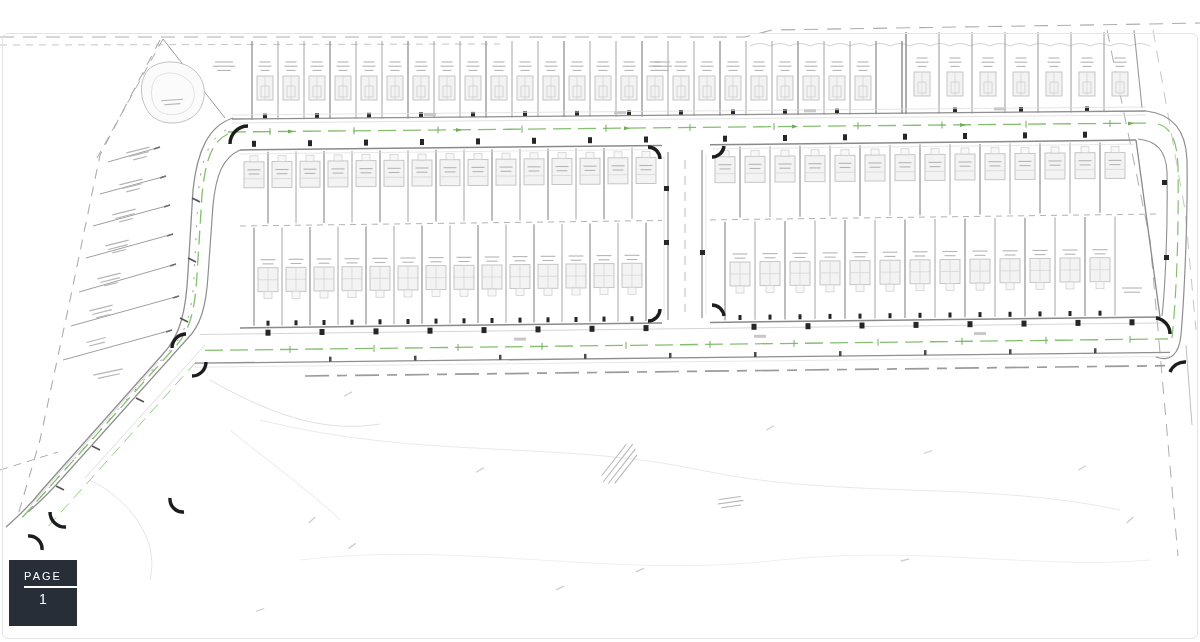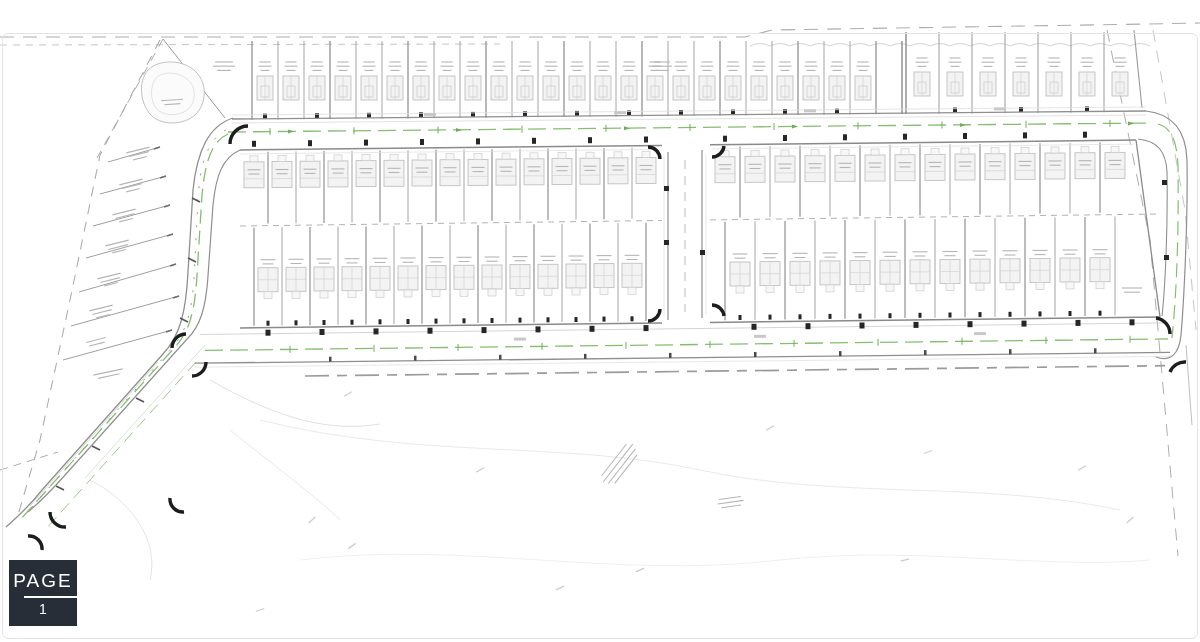--- a/index.html
+++ b/index.html
@@ -3,21 +3,21 @@
 <meta charset="utf-8">
 <style>
   html,body{margin:0;padding:0;width:1200px;height:642px;background:#fff;overflow:hidden;
     font-family:"Liberation Sans",sans-serif;position:relative;}
   #plan-svg{position:absolute;left:0;top:0;}
   .page-frame{position:absolute;left:2px;right:2px;top:33px;bottom:3px;
     border:1px solid var(--border-color,#e4e4e6);border-radius:6px;pointer-events:none;}
   .page-badge{position:absolute;left:9px;top:560px;width:68px;height:66px;
     background:var(--badge-bg,#272e38);color:var(--badge-text,#fff);
     display:flex;flex-direction:column;align-items:center;box-sizing:border-box;}
-  .page-badge-label{margin-top:10px;font-size:19px;letter-spacing:2px;font-weight:500;}
+  .page-badge-label{margin-top:10px;font-size:11px;letter-spacing:2px;font-weight:500;}
   .page-badge-divider{height:2px;background:#fff;width:56px;align-self:flex-end;
     margin-right:-3px;margin-top:4px;}
   .page-badge-number{margin-top:3px;font-size:14px;font-weight:500;}
 </style>
 </head>
 <body>
 
 <svg id="plan-svg" width="1200" height="642" viewBox="0 0 1200 642">
   <g id="g-boundary">
       <path d="M0,37 L745,37 L772,30 L1148,24 L1200,23" fill="none" stroke="#adadad" stroke-width="1.1" stroke-dasharray="14 9"></path>

